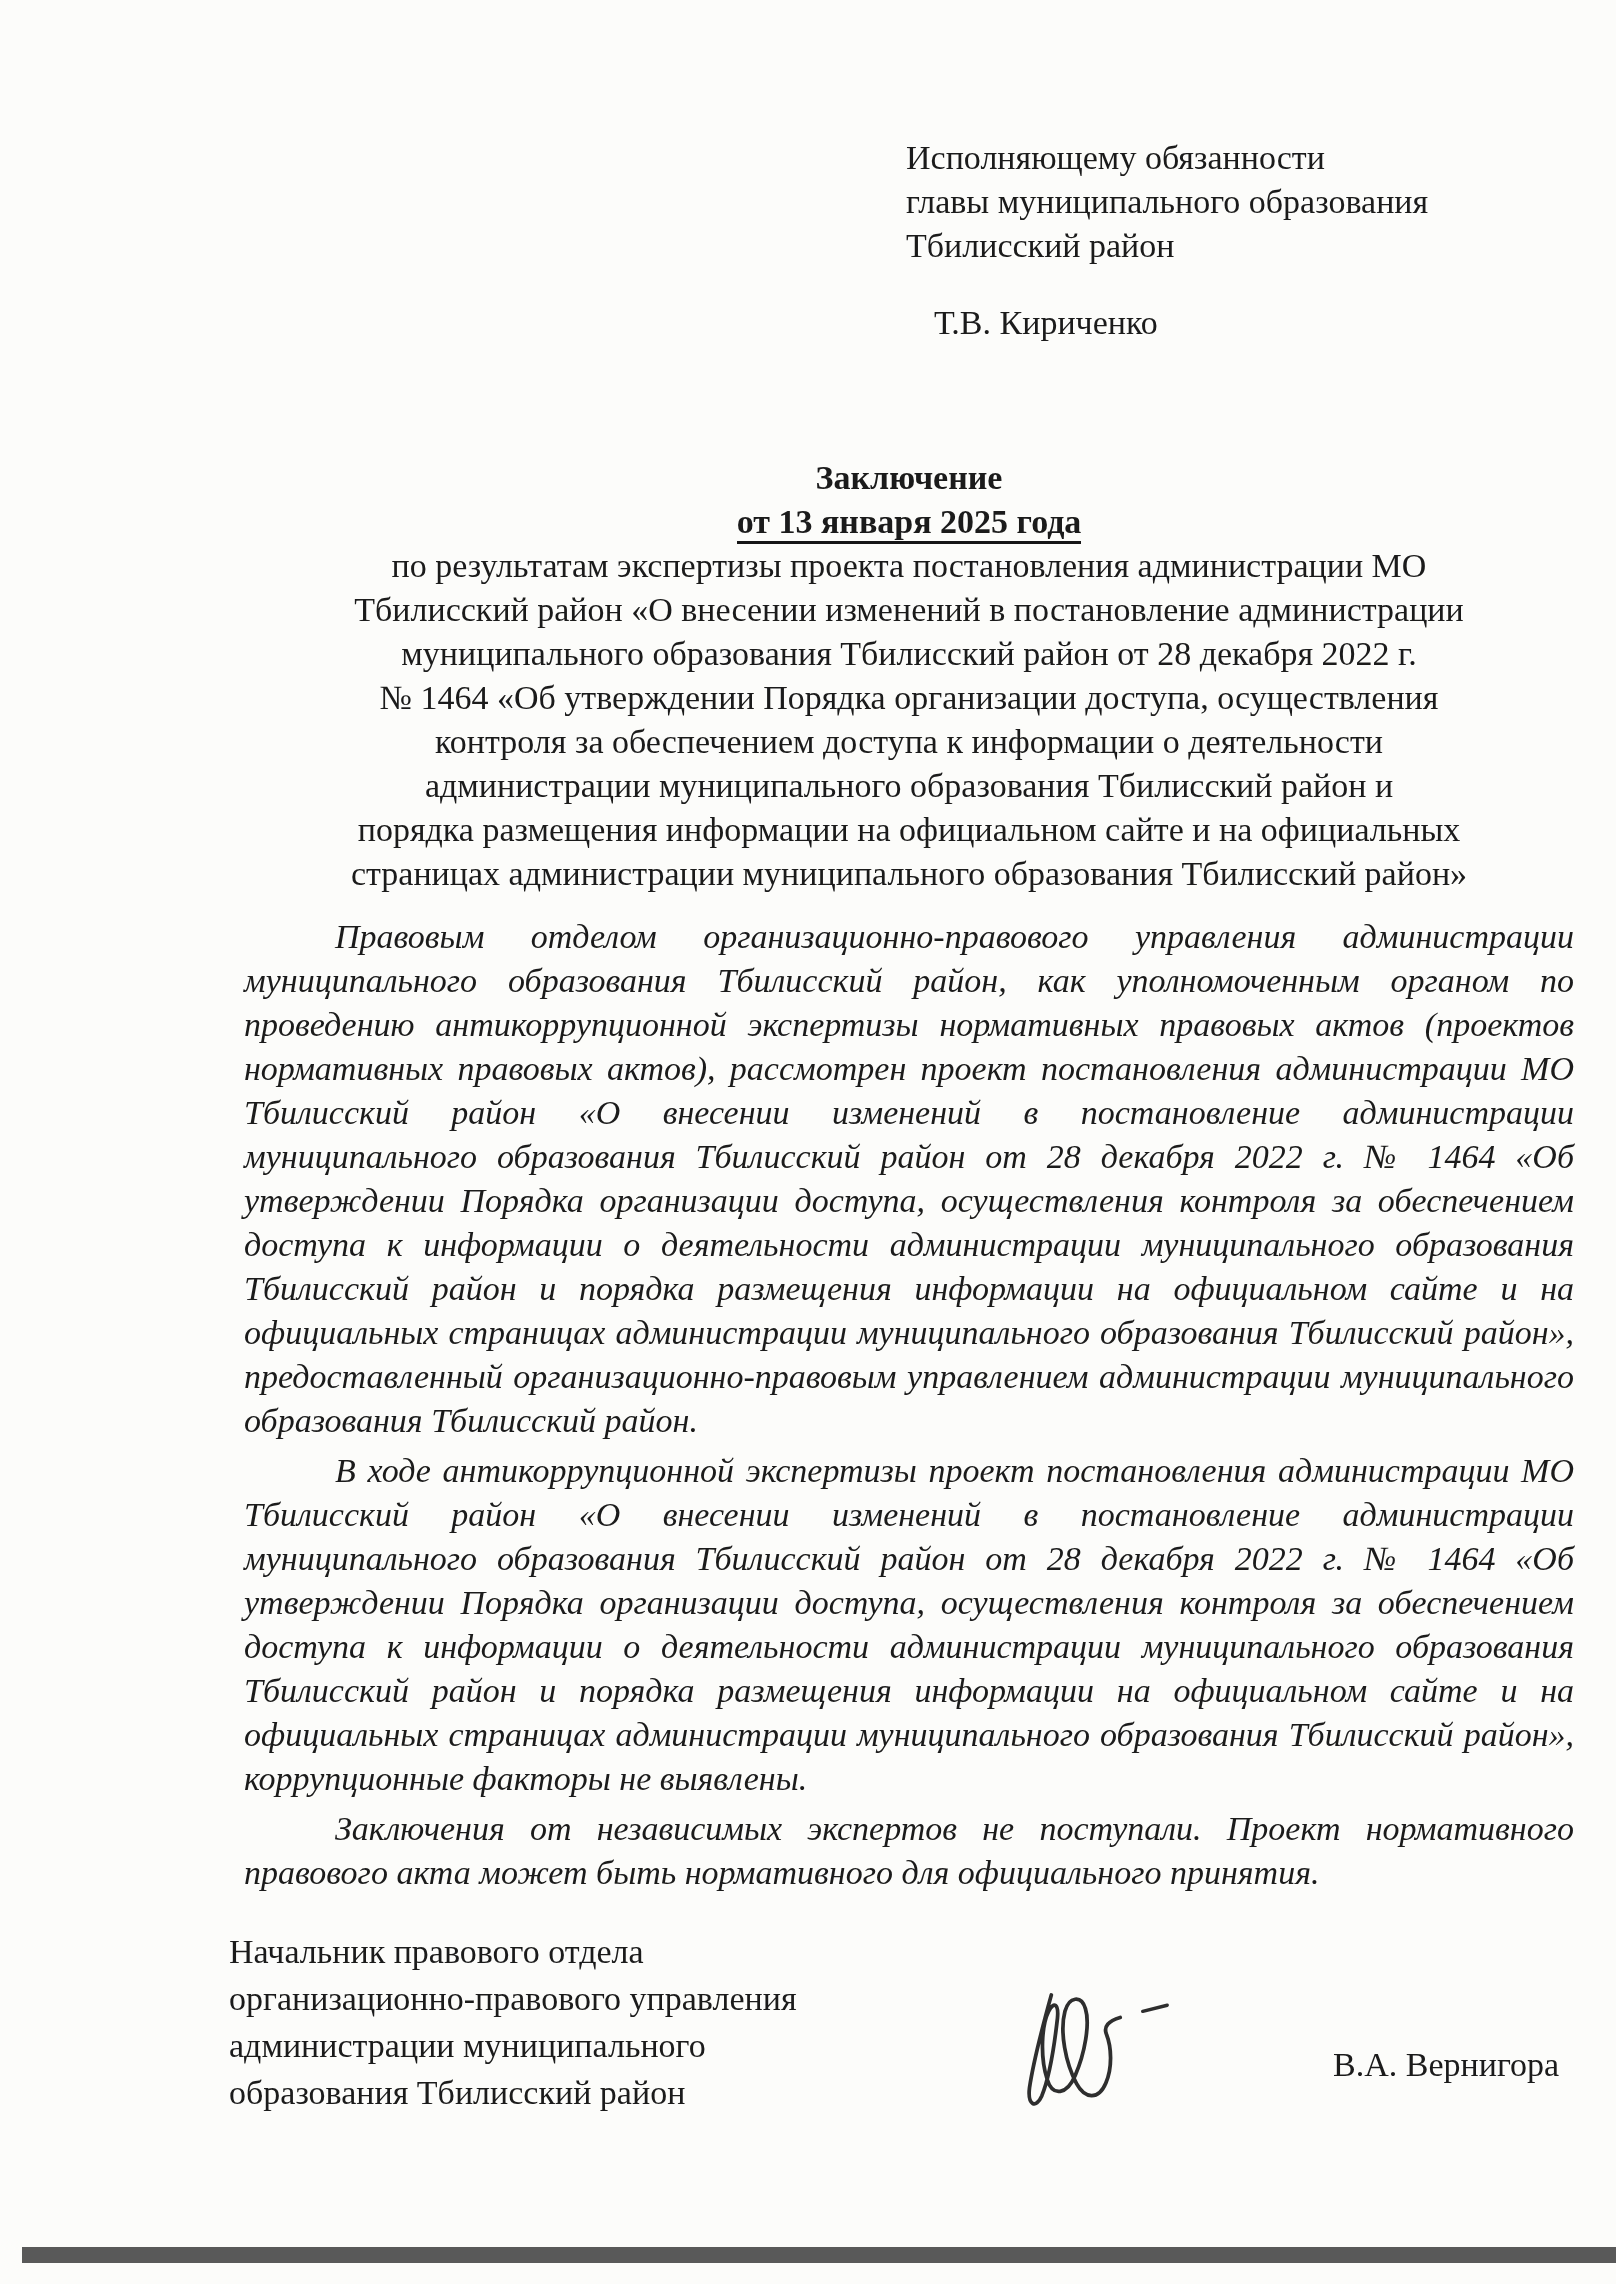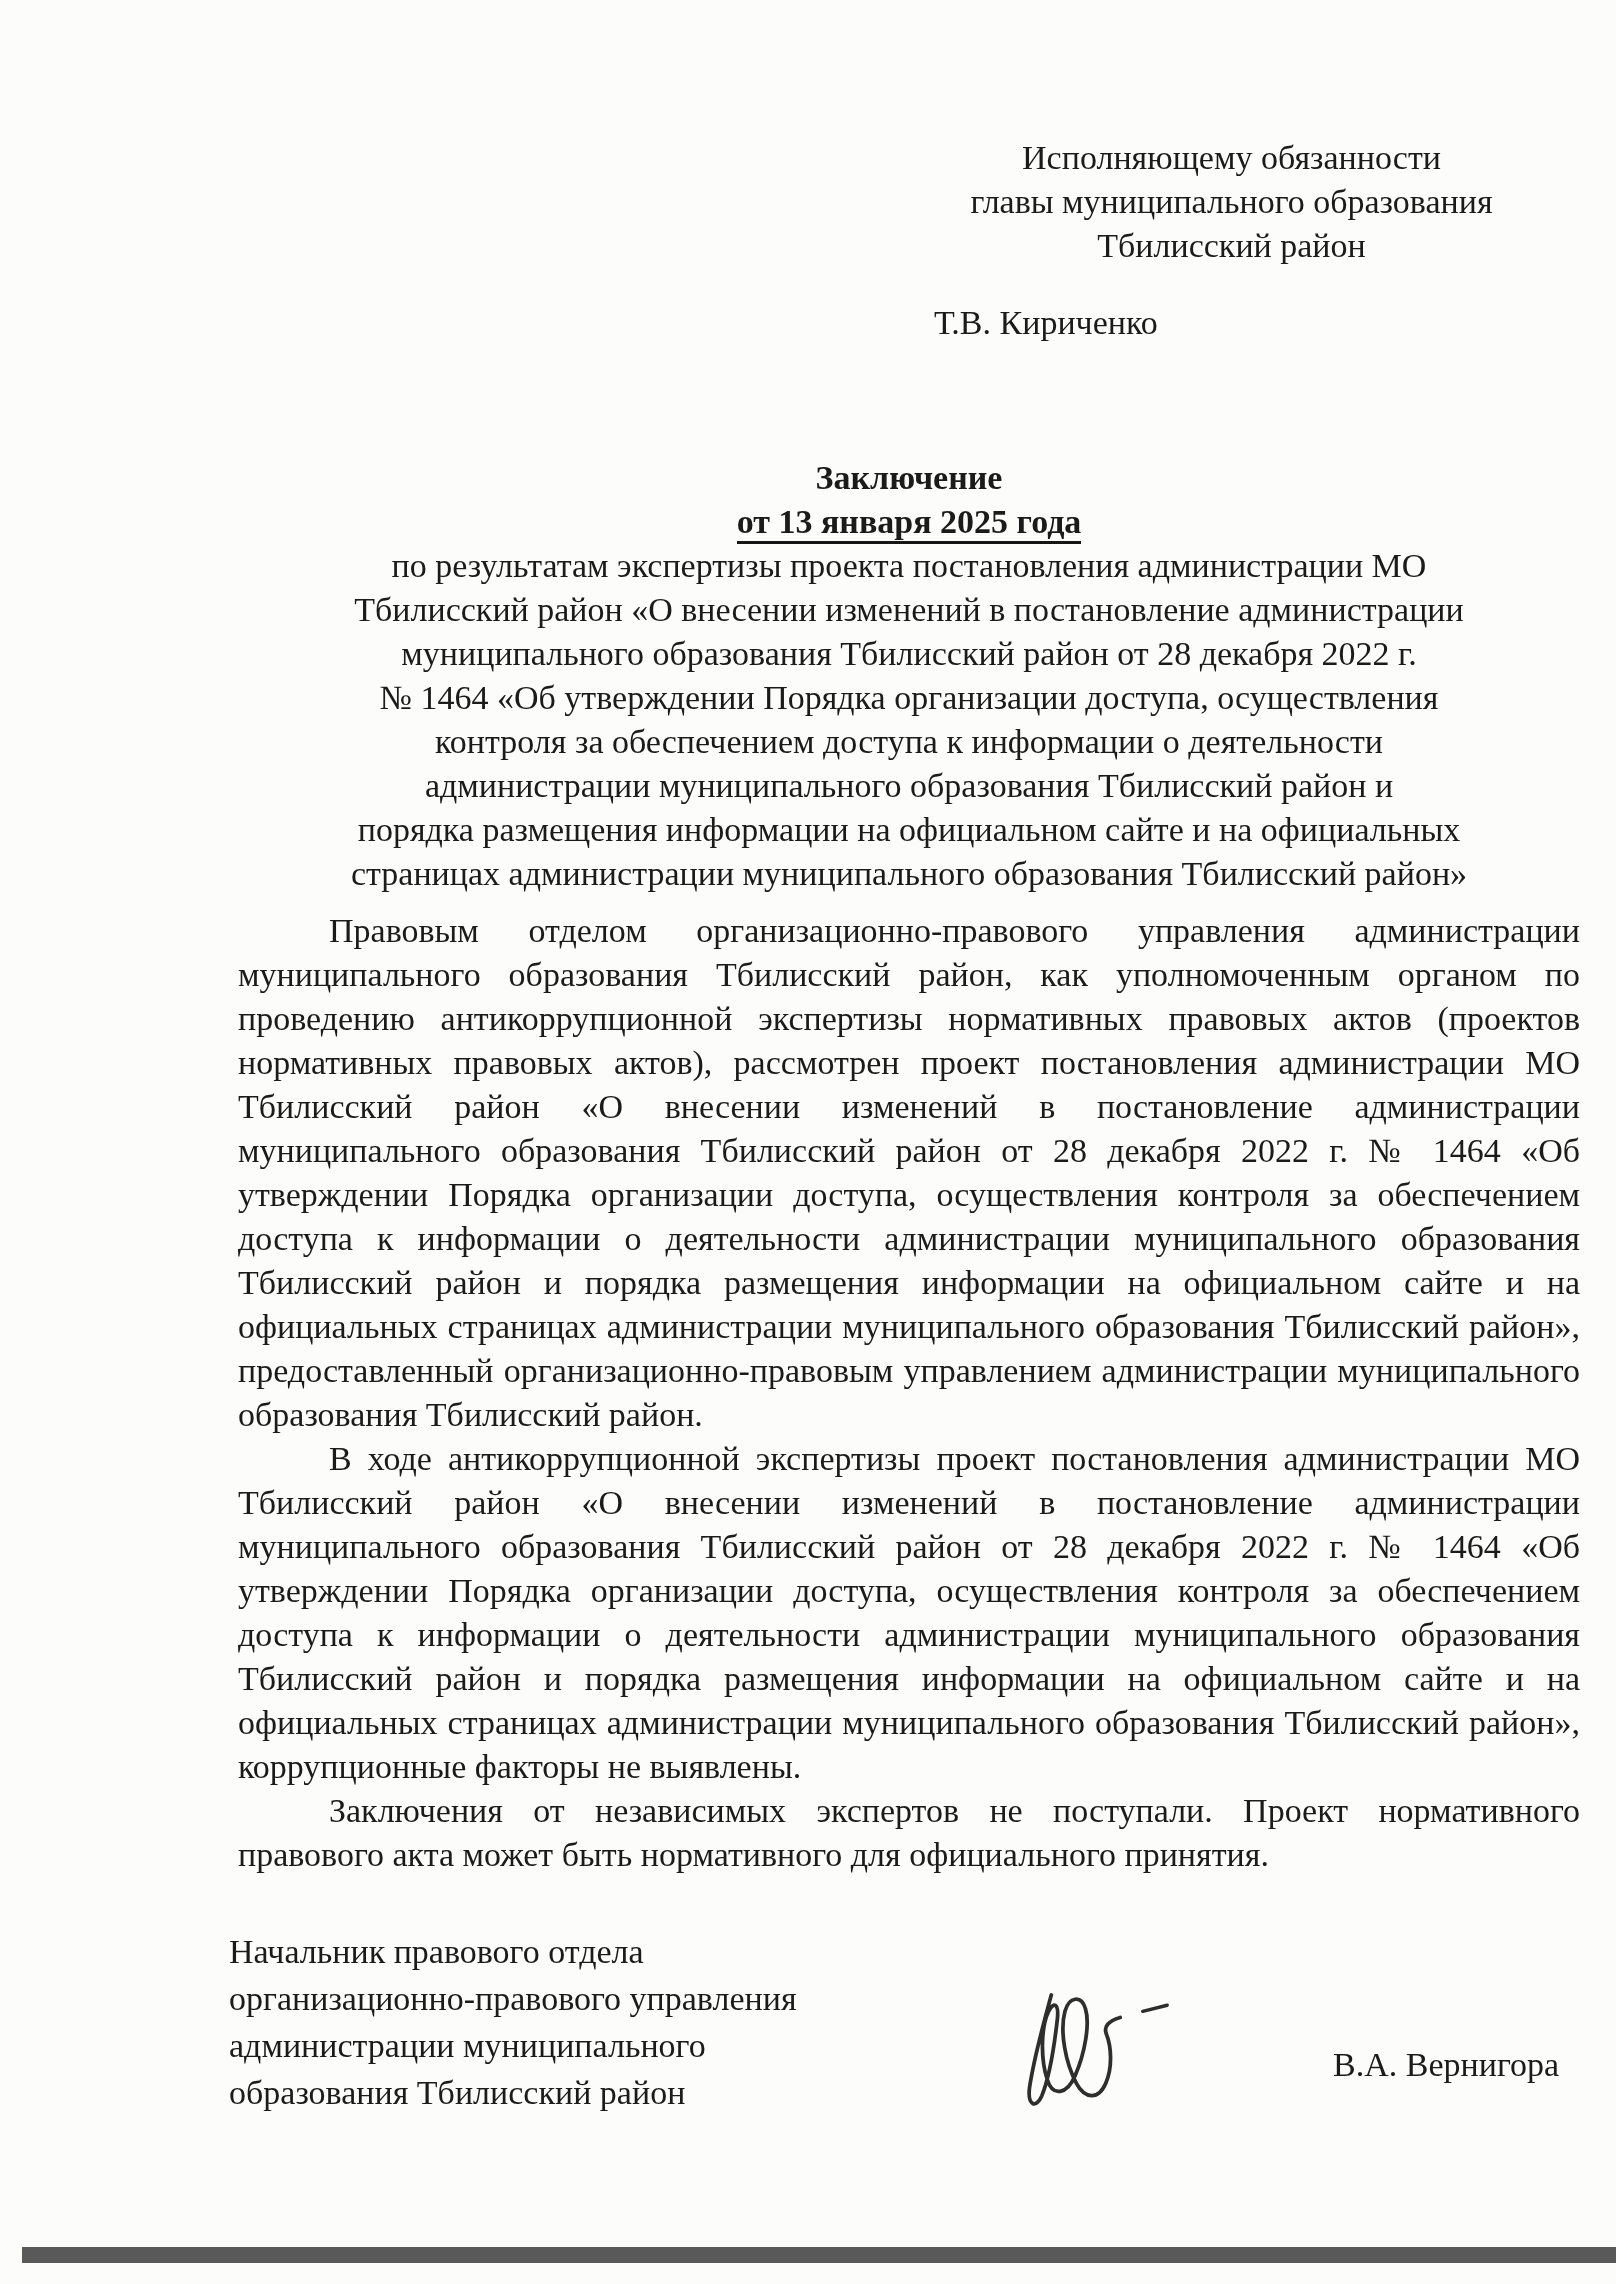--- a/index.html
+++ b/index.html
@@ -20,21 +20,20 @@
     font-size: 34px;
     line-height: 44px;
   }
   
   .addressee {
     position: absolute;
     left: 906px;
     top: 136px;
     width: 651px;
     white-space: pre-line;
-    text-align: center;
   }
   .addressee-name {
     position: absolute;
     left: 906px;
     top: 301px;
     width: 586px;
     margin-left: 28px;
   }
   
   .title-block {
@@ -59,22 +58,23 @@
   }
   
   .body-text {
     position: absolute;
     left: 238px;
     top: 909px;
     width: 1342px;
     text-align: justify;
   }
   .body-text p {
-    margin: 0;
+    margin: 6px;
     text-indent: 91px;
+    font-style: italic;
   }
   
   .signatory-position {
     position: absolute;
     left: 229px;
     top: 1904px;
     width: 717px;
     line-height: 47px;
     white-space: pre-line;
     margin-top: 24px;

